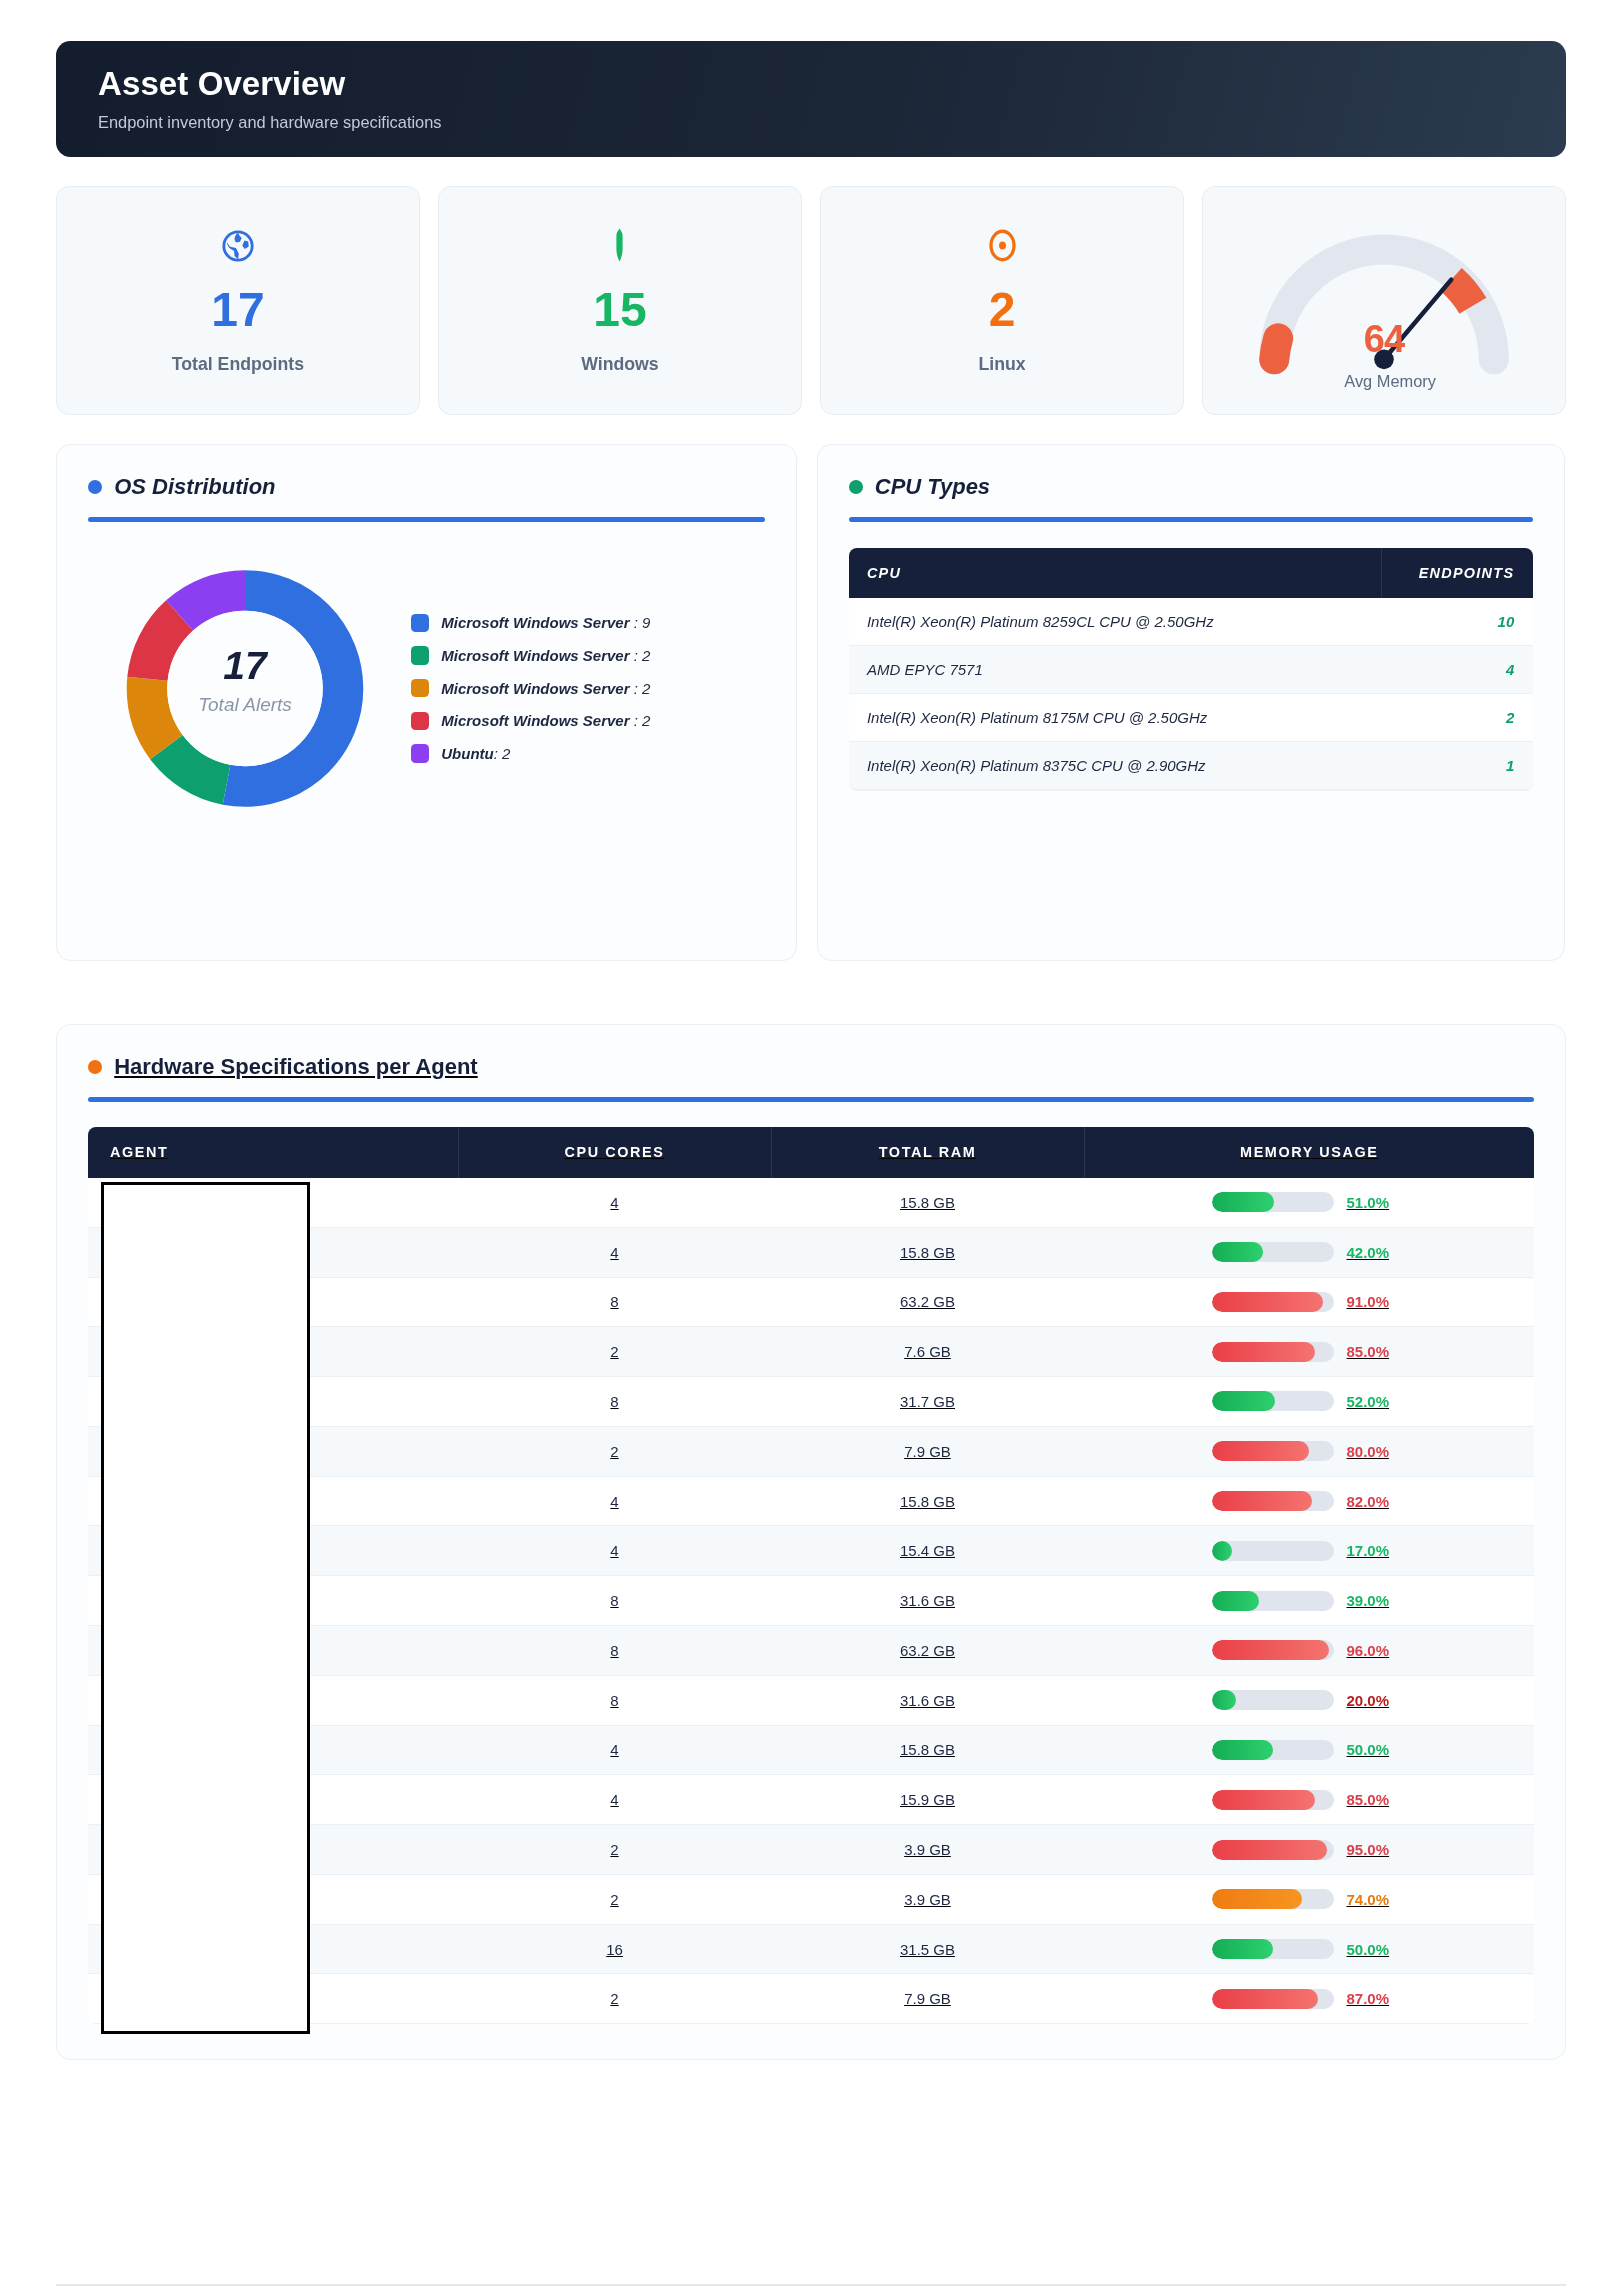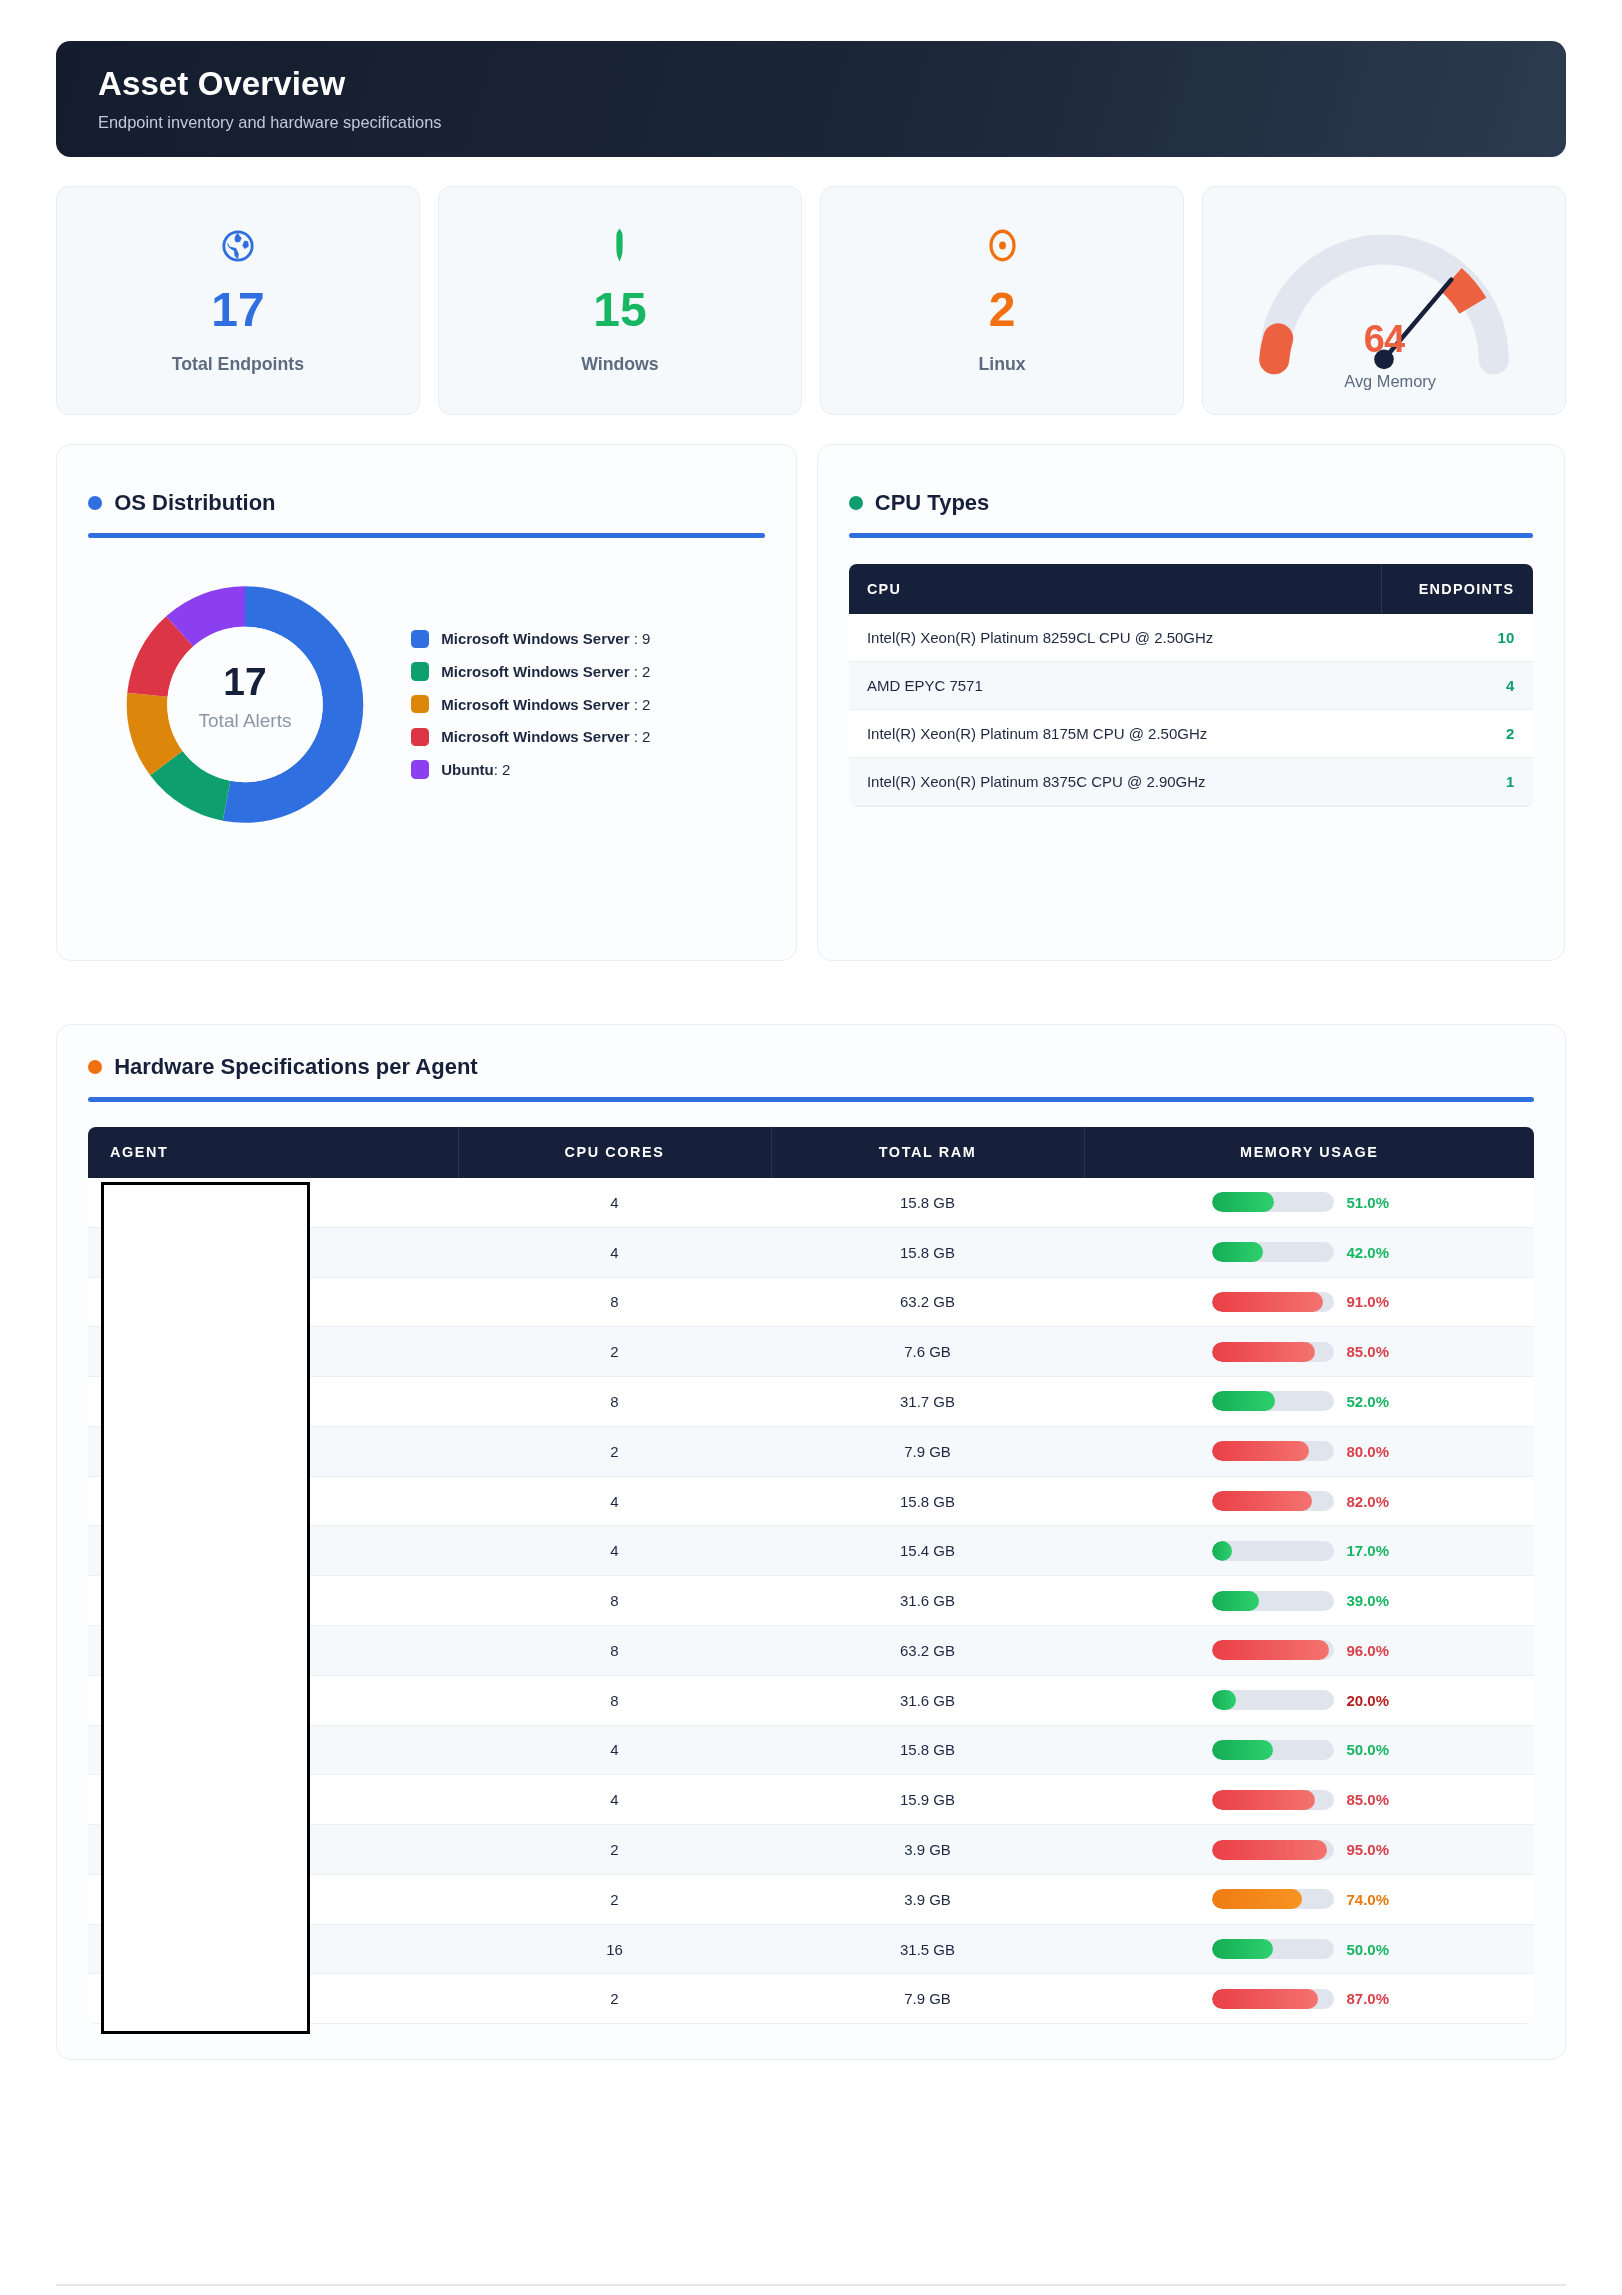--- a/index.html
+++ b/index.html
@@ -120,21 +120,22 @@
   
   .mid-row {
     display: flex;
     gap: 19.6px;
     margin-top: 29px;
   }
   .panel {
     background: #fbfdfe;
     border: 1.3px solid #e9eff4;
     border-radius: 14.4px;
-    padding: 45px 31px 29px 31px;
+    padding: 29px 31px 29px 31px;
+    font-style: italic;
   }
   .panel-left  { width: 741px; height: 517px; }
   .panel-right { width: 748px; height: 517px; }
 
   .panel-head {
     display: flex;
     align-items: center;
     gap: 11.8px;
   }
   .head-dot {
@@ -210,20 +211,21 @@
     color: #0e9f6e;
   }
 
   
   .hw-panel {
     margin-top: 63px;
     background: #fbfdfe;
     border: 1.3px solid #e9eff4;
     border-radius: 14.4px;
     padding: 29px 31px 35px 31px;
+    text-decoration: underline;
   }
   .hw-table {
     margin-top: 25px;
     width: 100%;
     border-collapse: collapse;
     border-radius: 7.9px;
     overflow: hidden;
   }
   .hw-table thead th {
     background: #16203a;

